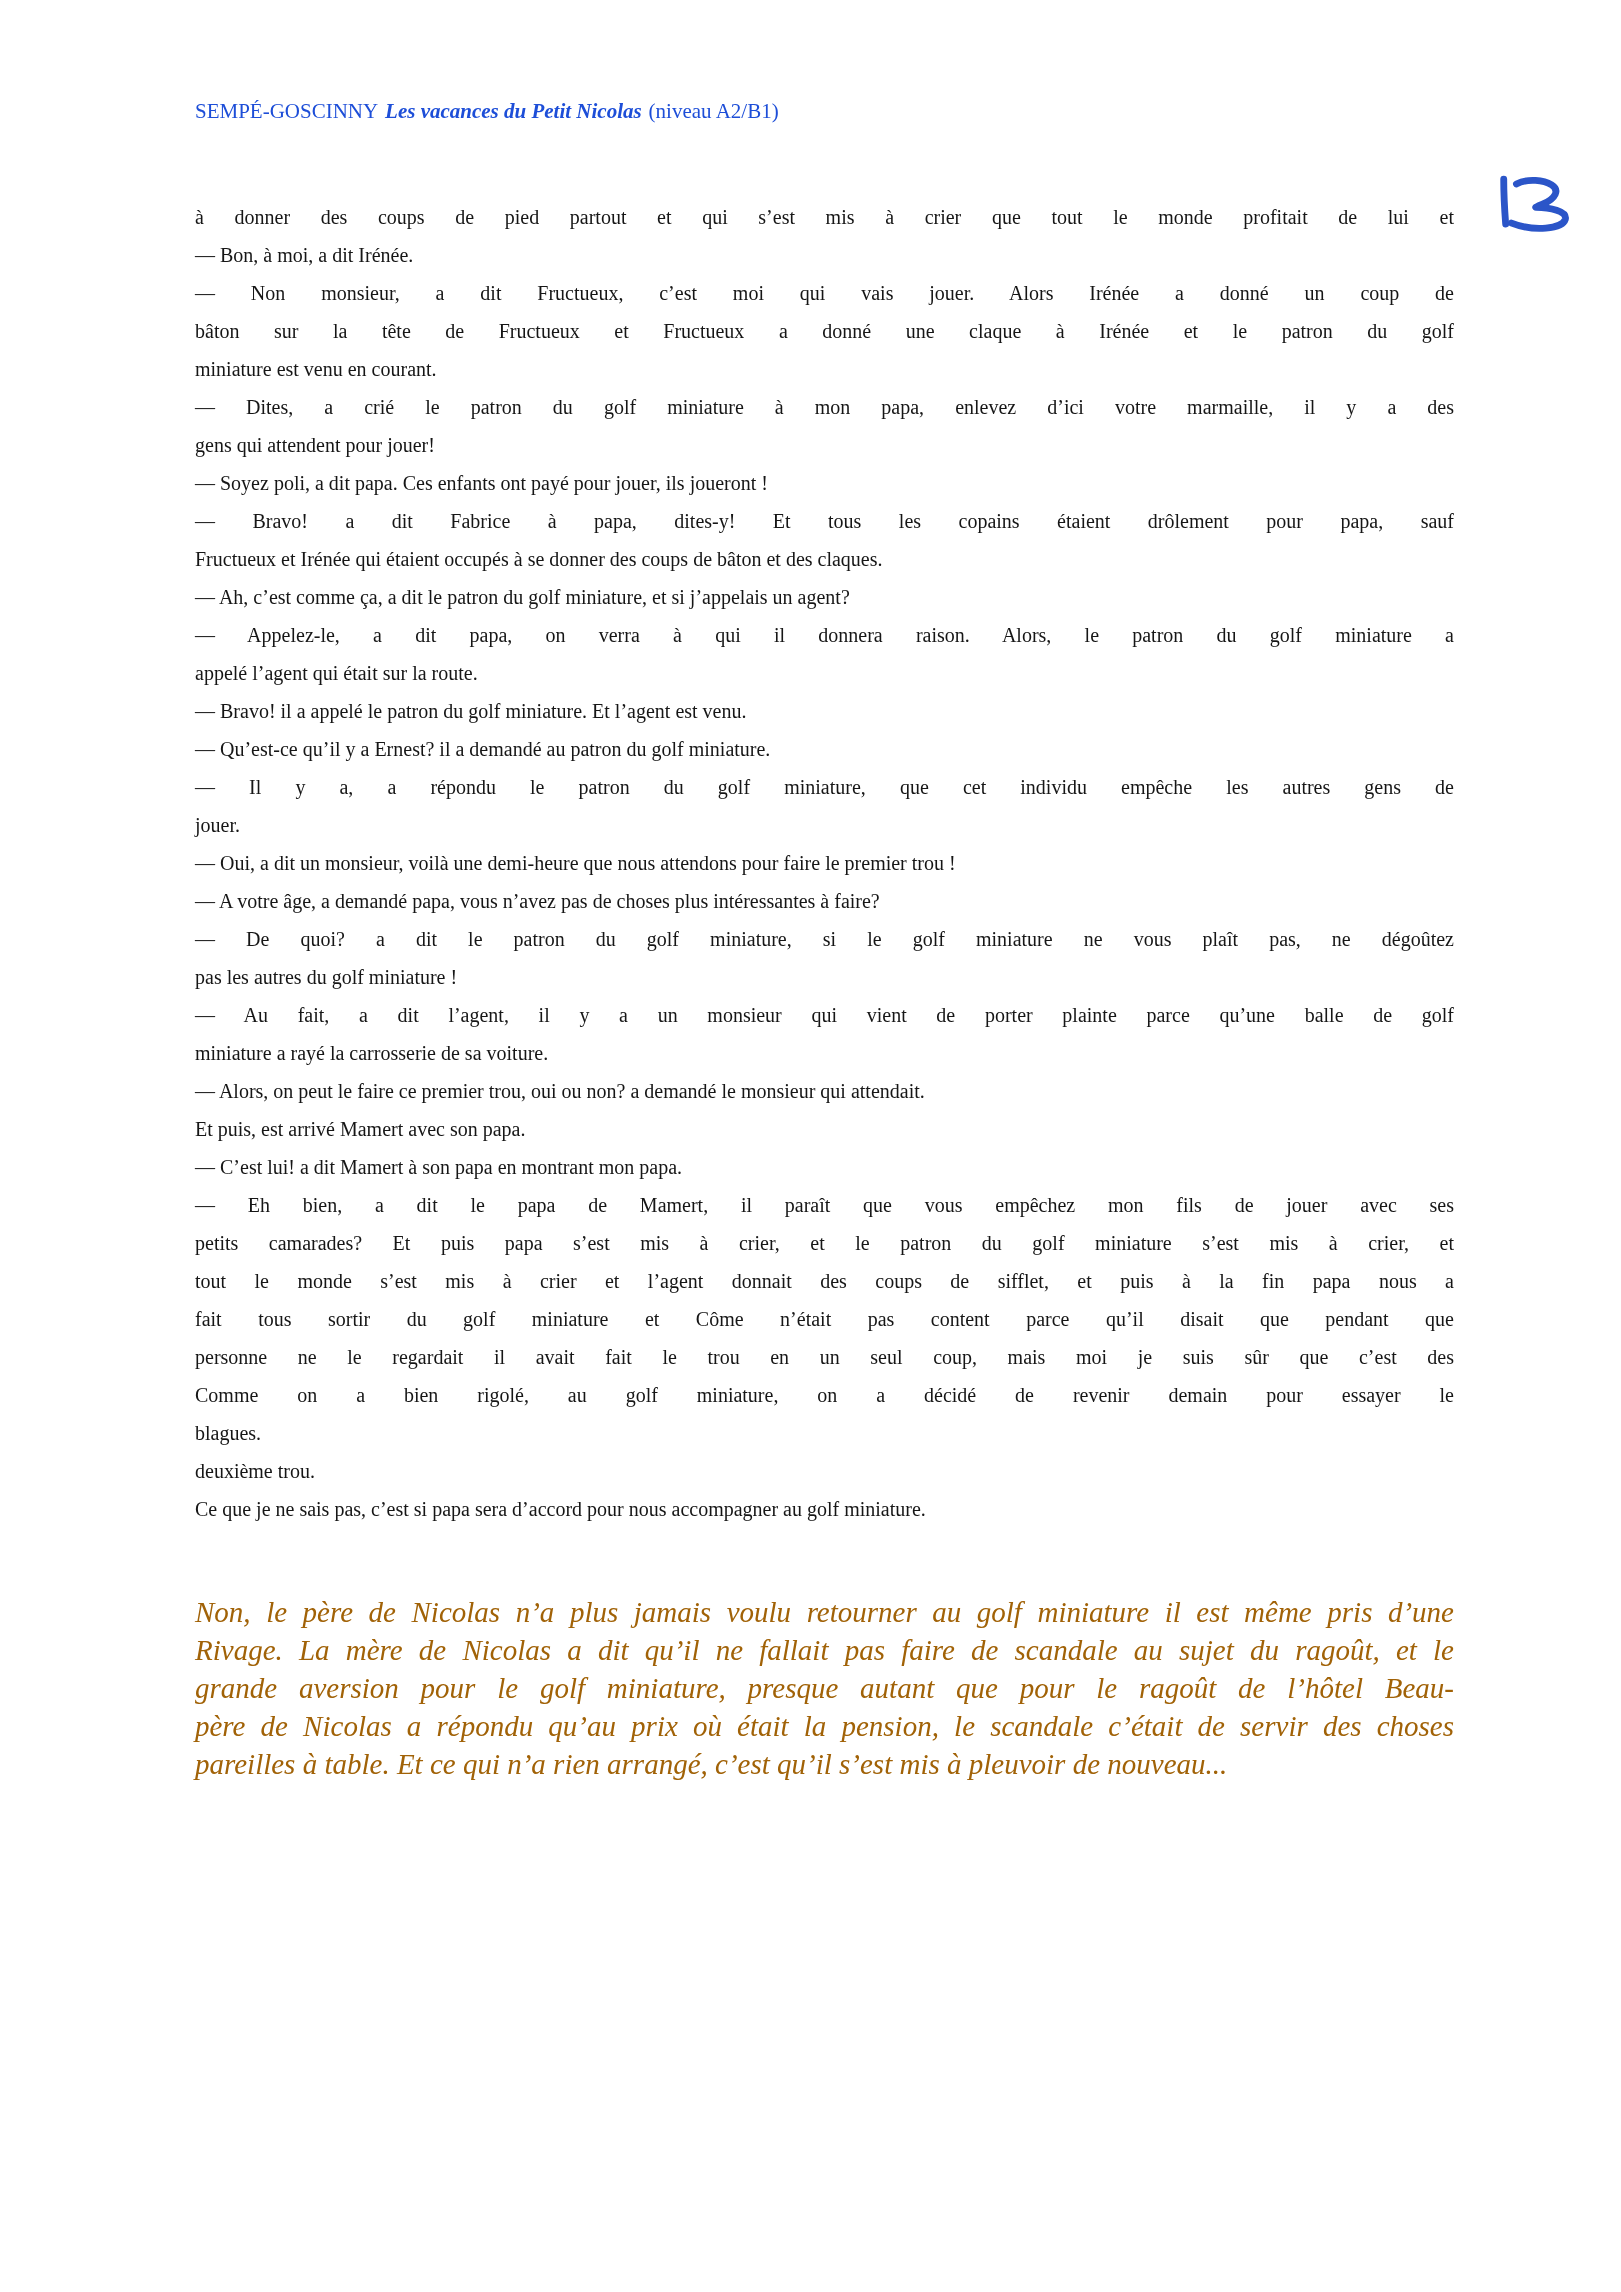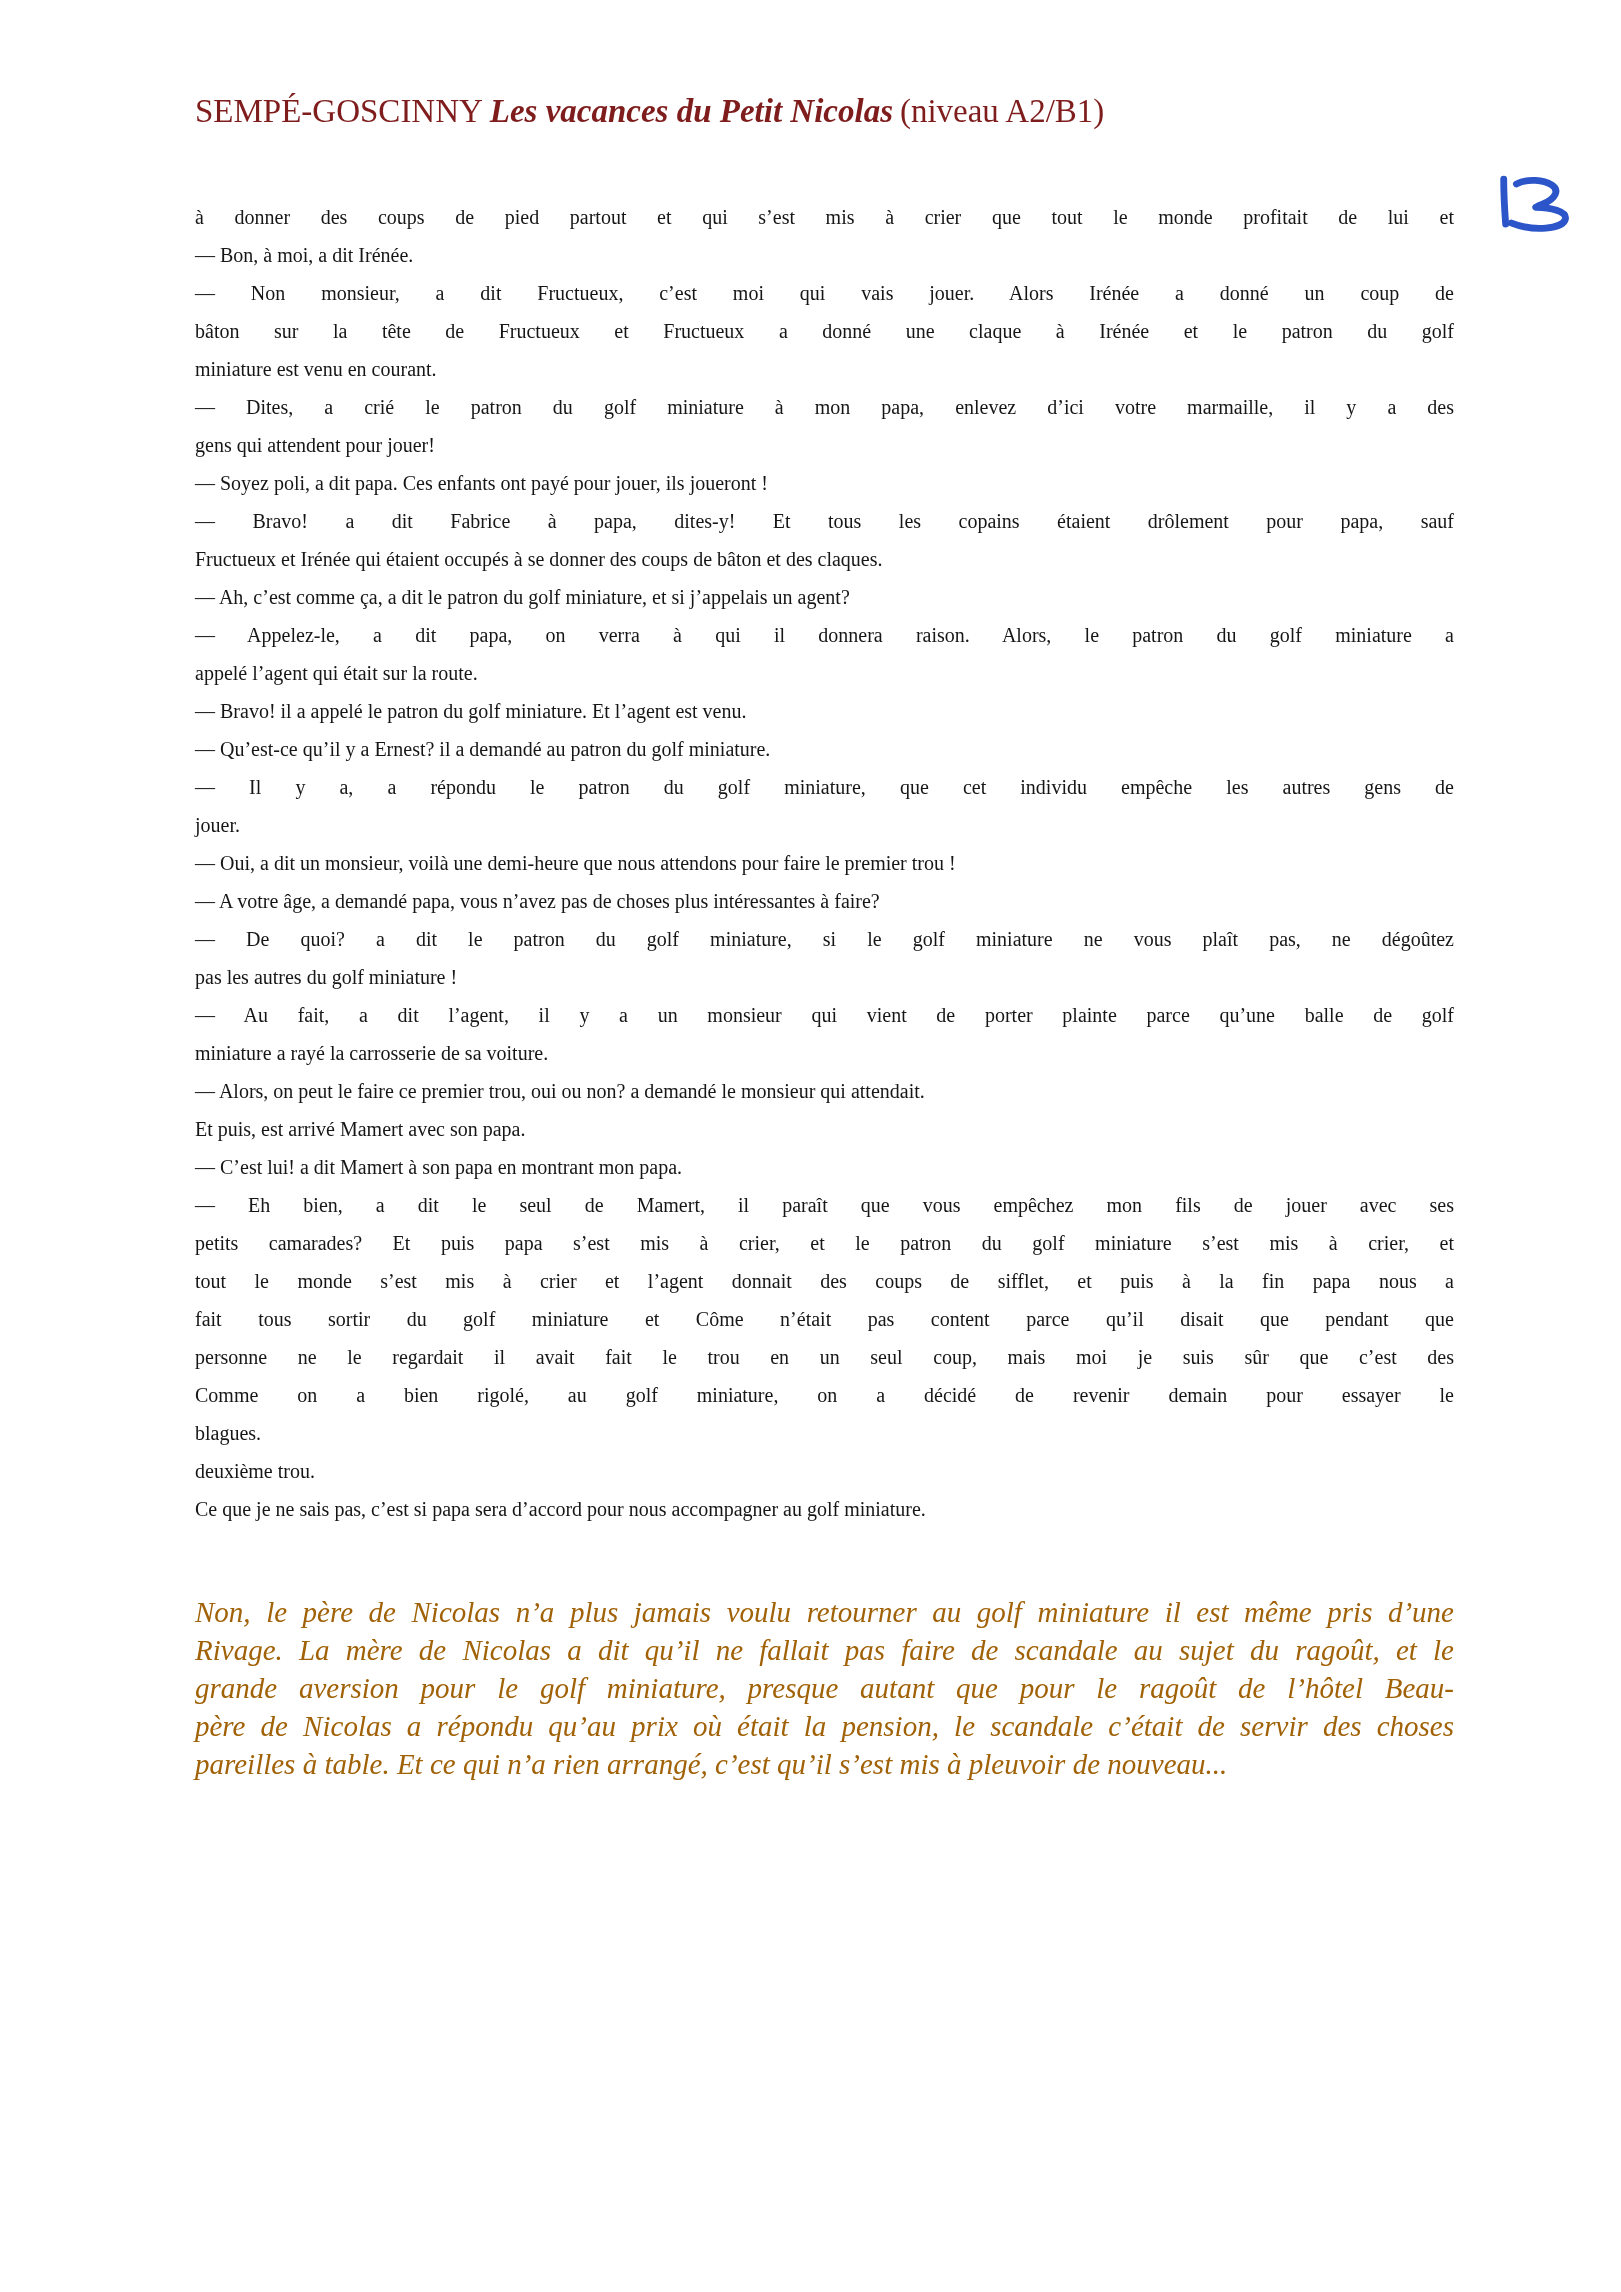--- a/index.html
+++ b/index.html
@@ -10,24 +10,24 @@
     margin: 0 auto;
     background: #ffffff;
     overflow: hidden;
     font-family: "Liberation Serif", "DejaVu Serif", serif;
     color: #1b1b1b;
   }
   .running-header {
     position: absolute;
     left: 195px;
     top: 97px;
-    font-size: 33px;
+    font-size: 21px;
     line-height: 29px;
     white-space: nowrap;
-    color: #7f1d1d;
+    color: #1d4ed8;
     text-align: center;
   }
   .running-header .authors { font-style: normal; font-weight: normal; }
   .running-header .book-title { font-weight: bold; font-style: italic; margin-left: 6.9px; }
   .running-header .level { font-style: normal; margin-left: 6.9px; }
 
   .text-block {
     position: absolute;
     left: 195px;
     top: 198px;
@@ -104,21 +104,21 @@
       <div class="line">jouer.</div>
       <div class="line">— Oui, a dit un monsieur, voilà une demi-heure que nous attendons pour faire le premier trou !</div>
       <div class="line">— A votre âge, a demandé papa, vous n’avez pas de choses plus intéressantes à faire?</div>
       <div class="line stretch">— De quoi? a dit le patron du golf miniature, si le golf miniature ne vous plaît pas, ne dégoûtez</div>
       <div class="line">pas les autres du golf miniature !</div>
       <div class="line stretch">— Au fait, a dit l’agent, il y a un monsieur qui vient de porter plainte parce qu’une balle de golf</div>
       <div class="line">miniature a rayé la carrosserie de sa voiture.</div>
       <div class="line">— Alors, on peut le faire ce premier trou, oui ou non? a demandé le monsieur qui attendait.</div>
       <div class="line">Et puis, est arrivé Mamert avec son papa.</div>
       <div class="line">— C’est lui! a dit Mamert à son papa en montrant mon papa.</div>
-      <div class="line stretch">— Eh bien, a dit le seul de Mamert, il paraît que vous empêchez mon fils de jouer avec ses</div>
+      <div class="line stretch">— Eh bien, a dit le papa de Mamert, il paraît que vous empêchez mon fils de jouer avec ses</div>
       <div class="line stretch">petits camarades? Et puis papa s’est mis à crier, et le patron du golf miniature s’est mis à crier, et</div>
       <div class="line stretch">tout le monde s’est mis à crier et l’agent donnait des coups de sifflet, et puis à la fin papa nous a</div>
       <div class="line stretch">fait tous sortir du golf miniature et Côme n’était pas content parce qu’il disait que pendant que</div>
       <div class="line stretch">personne ne le regardait il avait fait le trou en un seul coup, mais moi je suis sûr que c’est des</div>
       <div class="line stretch">Comme on a bien rigolé, au golf miniature, on a décidé de revenir demain pour essayer le</div>
       <div class="line">blagues.</div>
       <div class="line">deuxième trou.</div>
       <div class="line">Ce que je ne sais pas, c’est si papa sera d’accord pour nous accompagner au golf miniature.</div>
     </div>
 

